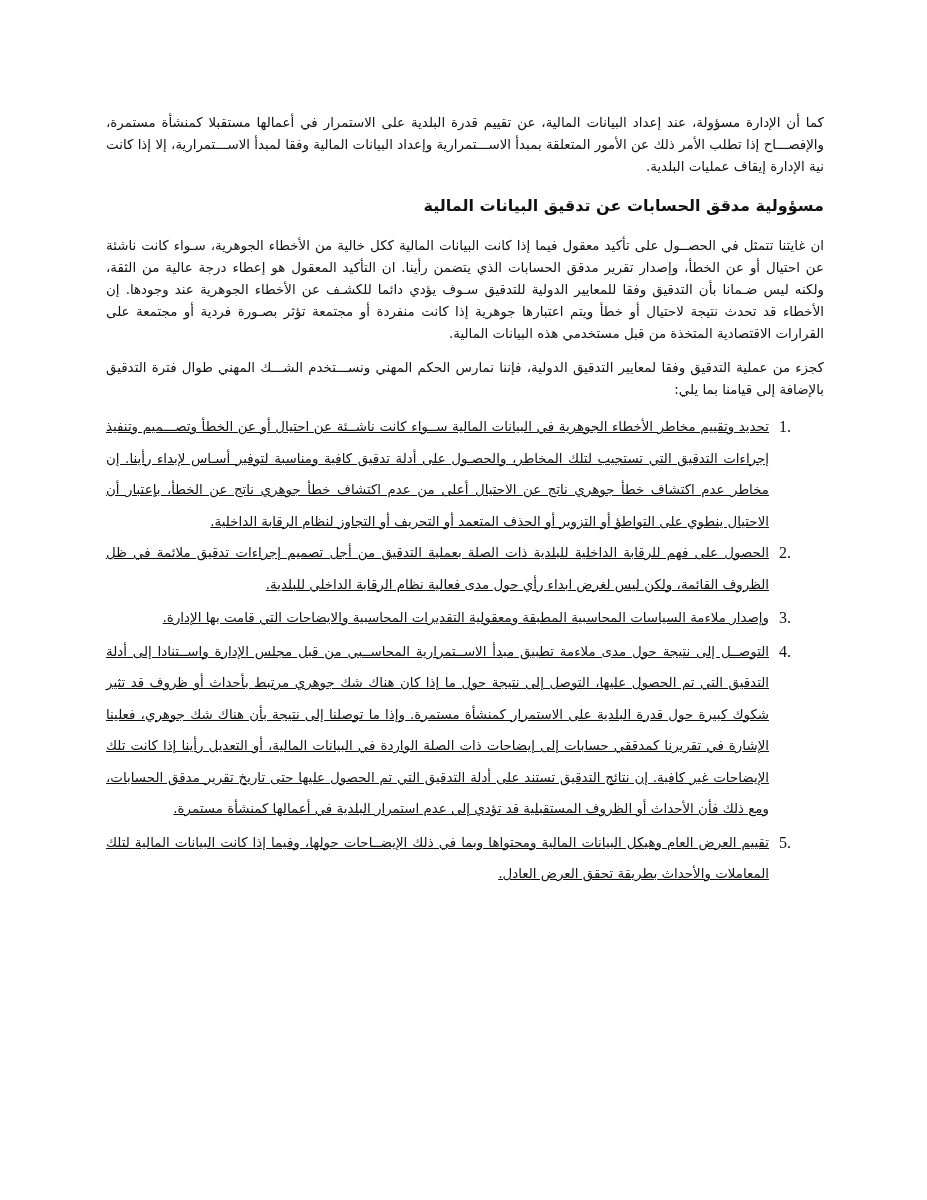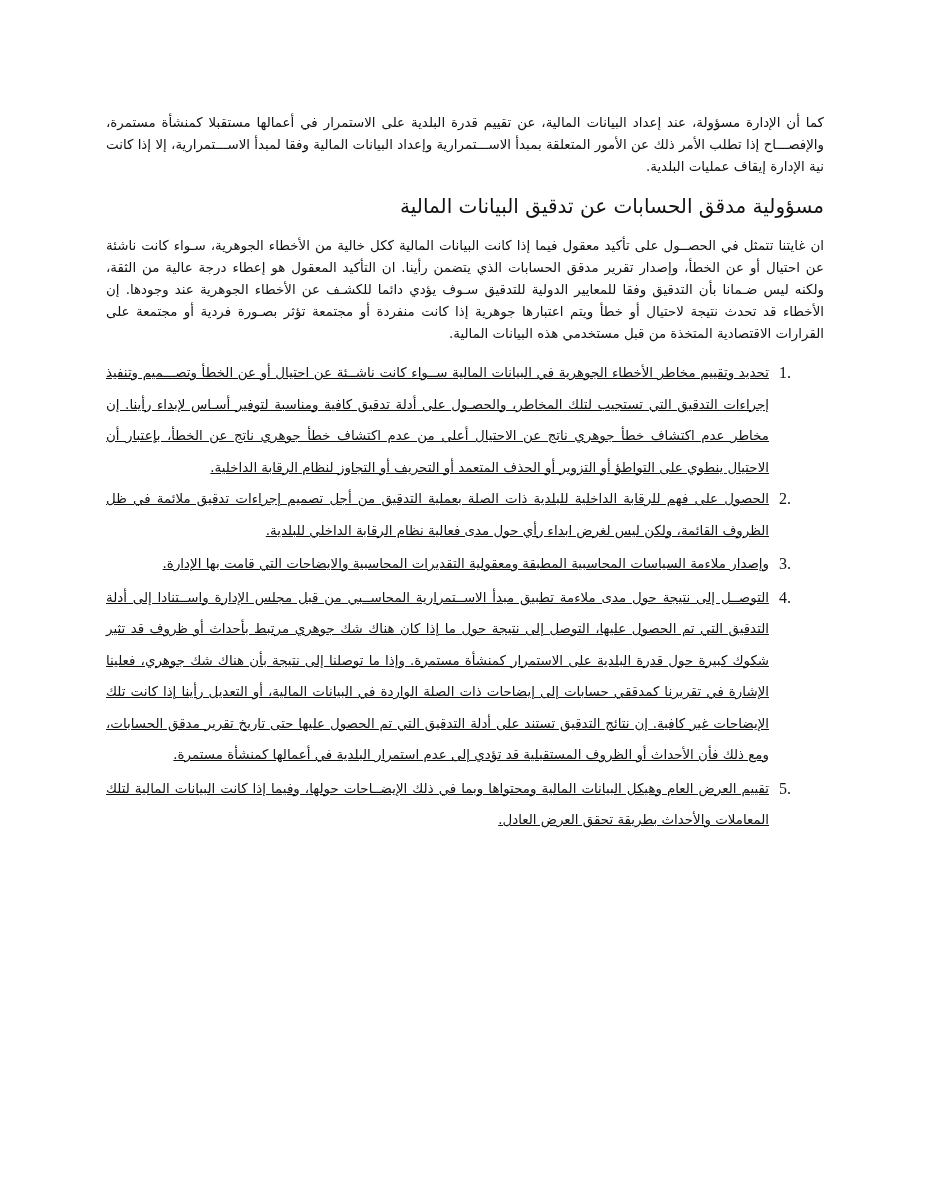--- a/index.html
+++ b/index.html
@@ -25,22 +25,22 @@
       text-align-last: right;
     }
     .para {
       font-size: 13.4px;
       line-height: 22px;
       margin: 0 0 13px 0;
     }
     .para.p1 { margin-bottom: 13px; }
     .para.p2 { margin-bottom: 10px; }
     .heading {
-      font-weight: normal;
-      font-size: 20px;
+      font-weight: bold;
+      font-size: 16px;
       line-height: 30px;
       margin: 0 0 14px 0;
       text-align: center;
     }
     .para.p3 { margin-bottom: 12px; }
     .para.p4 { margin-bottom: 10px; }
     ol.items {
       list-style: none;
       margin: 0;
       padding: 0;
@@ -73,20 +73,21 @@
   </style>
 </head>
 <body>
 
 <div class="page">
   <p class="para p1">كما أن الإدارة مسؤولة، عند إعداد البيانات المالية، عن تقييم قدرة البلدية على الاستمرار في أعمالها مستقبلا كمنشأة مستمرة، والإفصـــاح إذا تطلب الأمر ذلك عن الأمور المتعلقة بمبدأ الاســـتمرارية وإعداد البيانات المالية وفقا لمبدأ الاســـتمرارية، إلا إذا كانت نية الإدارة إيقاف عمليات البلدية.</p>
 
   <h2 class="heading">مسؤولية مدقق الحسابات عن تدقيق البيانات المالية</h2>
 
   <p class="para p3">ان غايتنا تتمثل في الحصــول على تأكيد معقول فيما إذا كانت البيانات المالية ككل خالية من الأخطاء الجوهرية، سـواء كانت ناشئة عن احتيال أو عن الخطأ، وإصدار تقرير مدقق الحسابات الذي يتضمن رأينا. ان التأكيد المعقول هو إعطاء درجة عالية من الثقة، ولكنه ليس ضـمانا بأن التدقيق وفقا للمعايير الدولية للتدقيق سـوف يؤدي دائما للكشـف عن الأخطاء الجوهرية عند وجودها. إن الأخطاء قد تحدث نتيجة لاحتيال أو خطأ ويتم اعتبارها جوهرية إذا كانت منفردة أو مجتمعة تؤثر بصـورة فردية أو مجتمعة على القرارات الاقتصادية المتخذة من قبل مستخدمي هذه البيانات المالية.</p>
+  <p class="para p4">كجزء من عملية التدقيق وفقا لمعايير التدقيق الدولية، فإننا نمارس الحكم المهني ونســـتخدم الشـــك المهني طوال فترة التدقيق بالإضافة إلى قيامنا بما يلي:</p>
 
   <ol class="items">
     <li class="li-1">
       <span class="num">1.</span>
       <span class="txt">تحديد وتقييم مخاطر الأخطاء الجوهرية في البيانات المالية ســواء كانت ناشــئة عن احتيال أو عن الخطأ وتصـــميم وتنفيذ إجراءات التدقيق التي تستجيب لتلك المخاطر، والحصـول على أدلة تدقيق كافية ومناسبة لتوفير أسـاس لإبداء رأينا. إن مخاطر عدم اكتشاف خطأ جوهري ناتج عن الاحتيال أعلى من عدم اكتشاف خطأ جوهري ناتج عن الخطأ، بإعتبار أن الاحتيال ينطوي على التواطؤ أو التزوير أو الحذف المتعمد أو التحريف أو التجاوز لنظام الرقابة الداخلية.</span>
     </li>
     <li class="li-2">
       <span class="num">2.</span>
       <span class="txt">الحصول على فهم للرقابة الداخلية للبلدية ذات الصلة بعملية التدقيق من أجل تصميم إجراءات تدقيق ملائمة في ظل الظروف القائمة، ولكن ليس لغرض ابداء رأي حول مدى فعالية نظام الرقابة الداخلي للبلدية.</span>
     </li>

